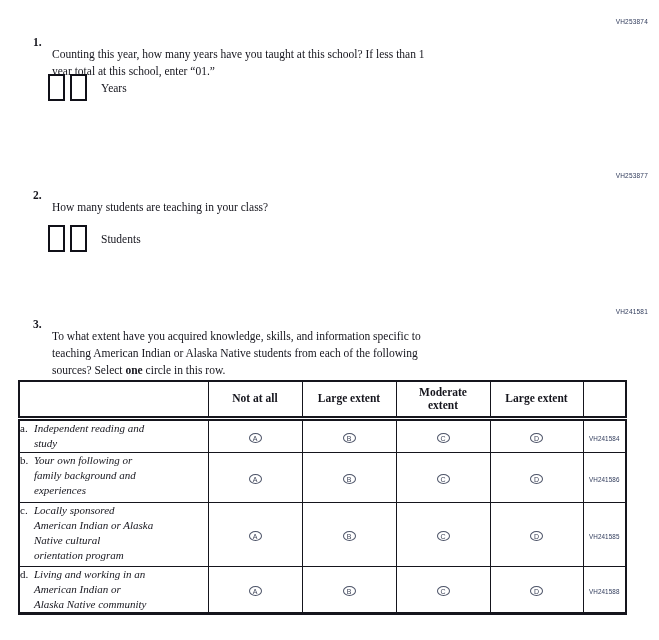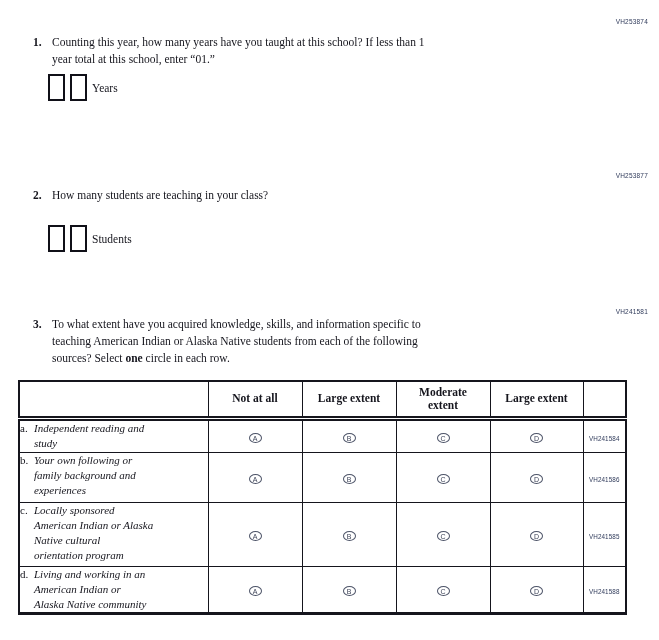--- a/index.html
+++ b/index.html
@@ -28,36 +28,38 @@
   }
   .qnum{
     width:13px;
     margin-right:6px;
     font-weight:bold;
     flex:none;
   }
   .qtext{
     width:492px;
     white-space:pre-line;
+    margin-top:12px;
   }
   .answer-row{
     position:absolute;
     left:48px;
     display:flex;
     align-items:center;
   }
   .digitbox{
     display:inline-block;
     width:13px;height:23px;
     border:2px solid #101018;
     background:#ffffff;
     margin-right:5px;
   }
   .unit-label{
     font-size:11.5px;
+    margin-left:9px;
   }
   table.extent-table{
     position:absolute;
     left:18px;top:380px;
     width:607px;
     border-collapse:collapse;
     table-layout:fixed;
     border:2.5px solid #15151d;
     border-bottom-width:3.5px;
     padding-left:28px;
@@ -138,21 +140,21 @@
     <span class="digitbox"></span>
     <span class="digitbox"></span>
     <span class="unit-label">Students</span>
   </div>
 
   <div class="vh-code" style="top:308px;">VH241581</div>
   <div class="question" style="top:316px;">
     <span class="qnum">3.</span>
     <div class="qtext"><span>To what extent have you acquired knowledge, skills, and information specific to
 teaching American Indian or Alaska Native students from each of the following
-sources? Select </span><b>one</b><span> circle in each row.</span></div>
+sources? Select </span><b>one</b><span> circle in this row.</span></div>
   </div>
 
   <table class="extent-table">
     <colgroup>
       <col style="width:189px">
         <col style="width:94px">
         <col style="width:94px">
       <col style="width:94px">
         <col style="width:93px">
         <col style="width:43px">

